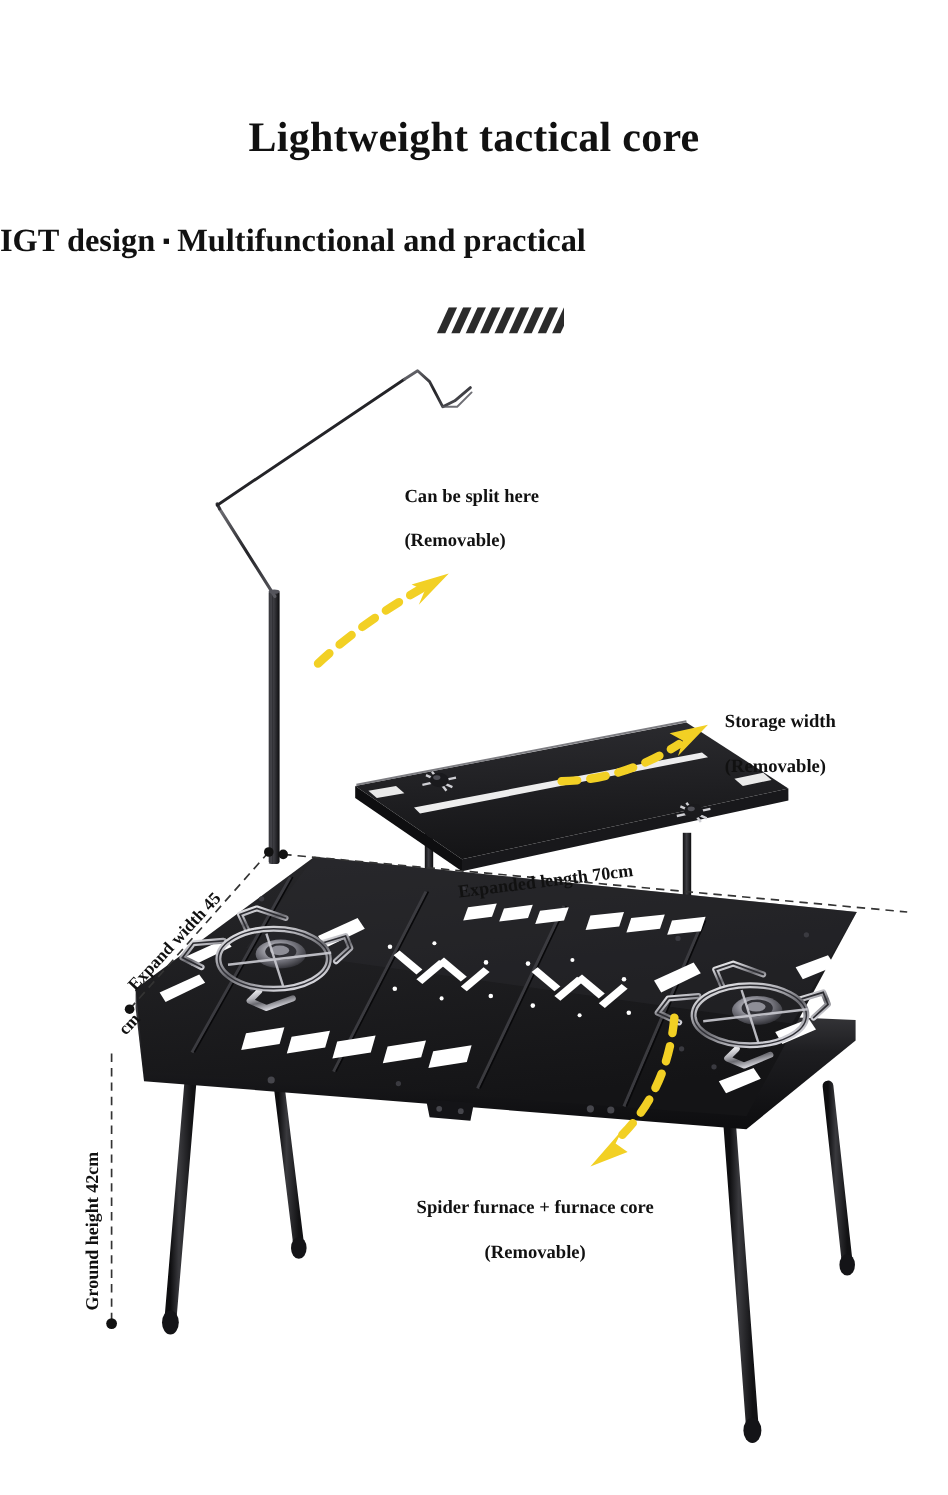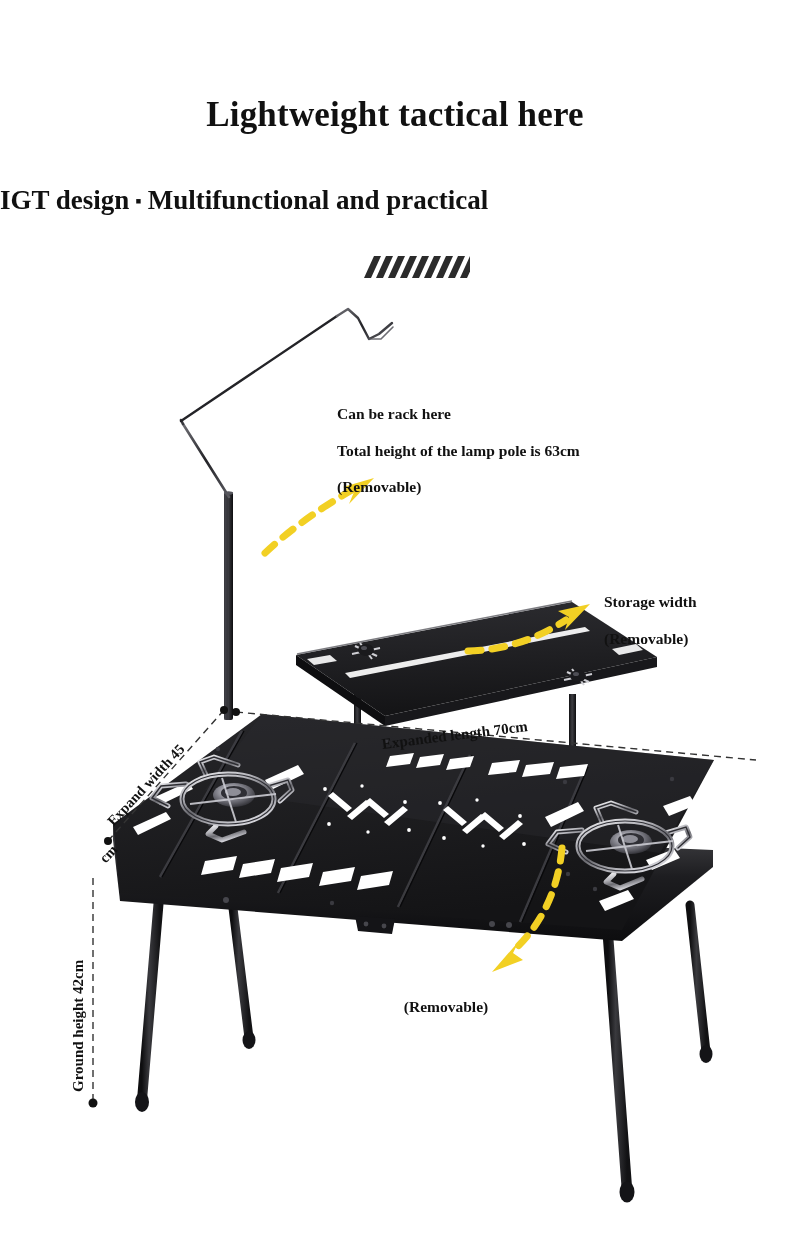--- a/index.html
+++ b/index.html
@@ -113,21 +113,21 @@
     top: 1092px;
     transform: rotate(-90deg);
     font-size: 15px;
   }
 </style>
 </head>
 <body>
 
 <div id="page">
 
-  <div class="title">Lightweight tactical here</div>
+  <div class="title">Lightweight tactical core</div>
 
   <div class="subtitle">
     <span>IGT design</span><span class="sep">▪</span><span>Multifunctional and practical</span>
   </div>
 
   <svg class="hatch" viewBox="0 0 114 22">
     <g fill="#2b2b2b">
       <polygon points="8,22 18,0 25,0 15,22"></polygon>
       <polygon points="20,22 30,0 37,0 27,22"></polygon>
       <polygon points="32,22 42,0 49,0 39,22"></polygon>
@@ -440,31 +440,31 @@
       <polygon points="590,604 558,611 569,617 565,630" fill="#f2d024"></polygon>
     </g>
 
     <g>
       <path d="M562 848 Q556 912 512 952" stroke="#f2d024" stroke-width="7" fill="none" stroke-linecap="round" stroke-dasharray="13 11"></path>
       <polygon points="492,972 523,960 513,953 519,941" fill="#f2d024"></polygon>
     </g>
   </svg>
 
   <div class="anno anno-split">
-    <div>Can be rack here</div>
-    <div>Total height of the lamp pole is 63cm</div>
+    <div>Can be split here</div>
     <div>(Removable)</div>
   </div>
 
   <div class="anno anno-rack">
     <div>Storage width</div>
     <div>(Removable)</div>
   </div>
 
   <div class="anno anno-furnace">
+    <div>Spider furnace + furnace core</div>
     <div>(Removable)</div>
   </div>
 
   <div class="dim dim-length">Expanded length 70cm</div>
 
   <div class="dim dim-width-2">Expand width 45</div>
   <div class="dim" style="left:96px; top:855px; transform:rotate(-47deg); font-size:14.5px;">cm</div>
 
   <div class="dim dim-height">Ground height 42cm</div>
 

